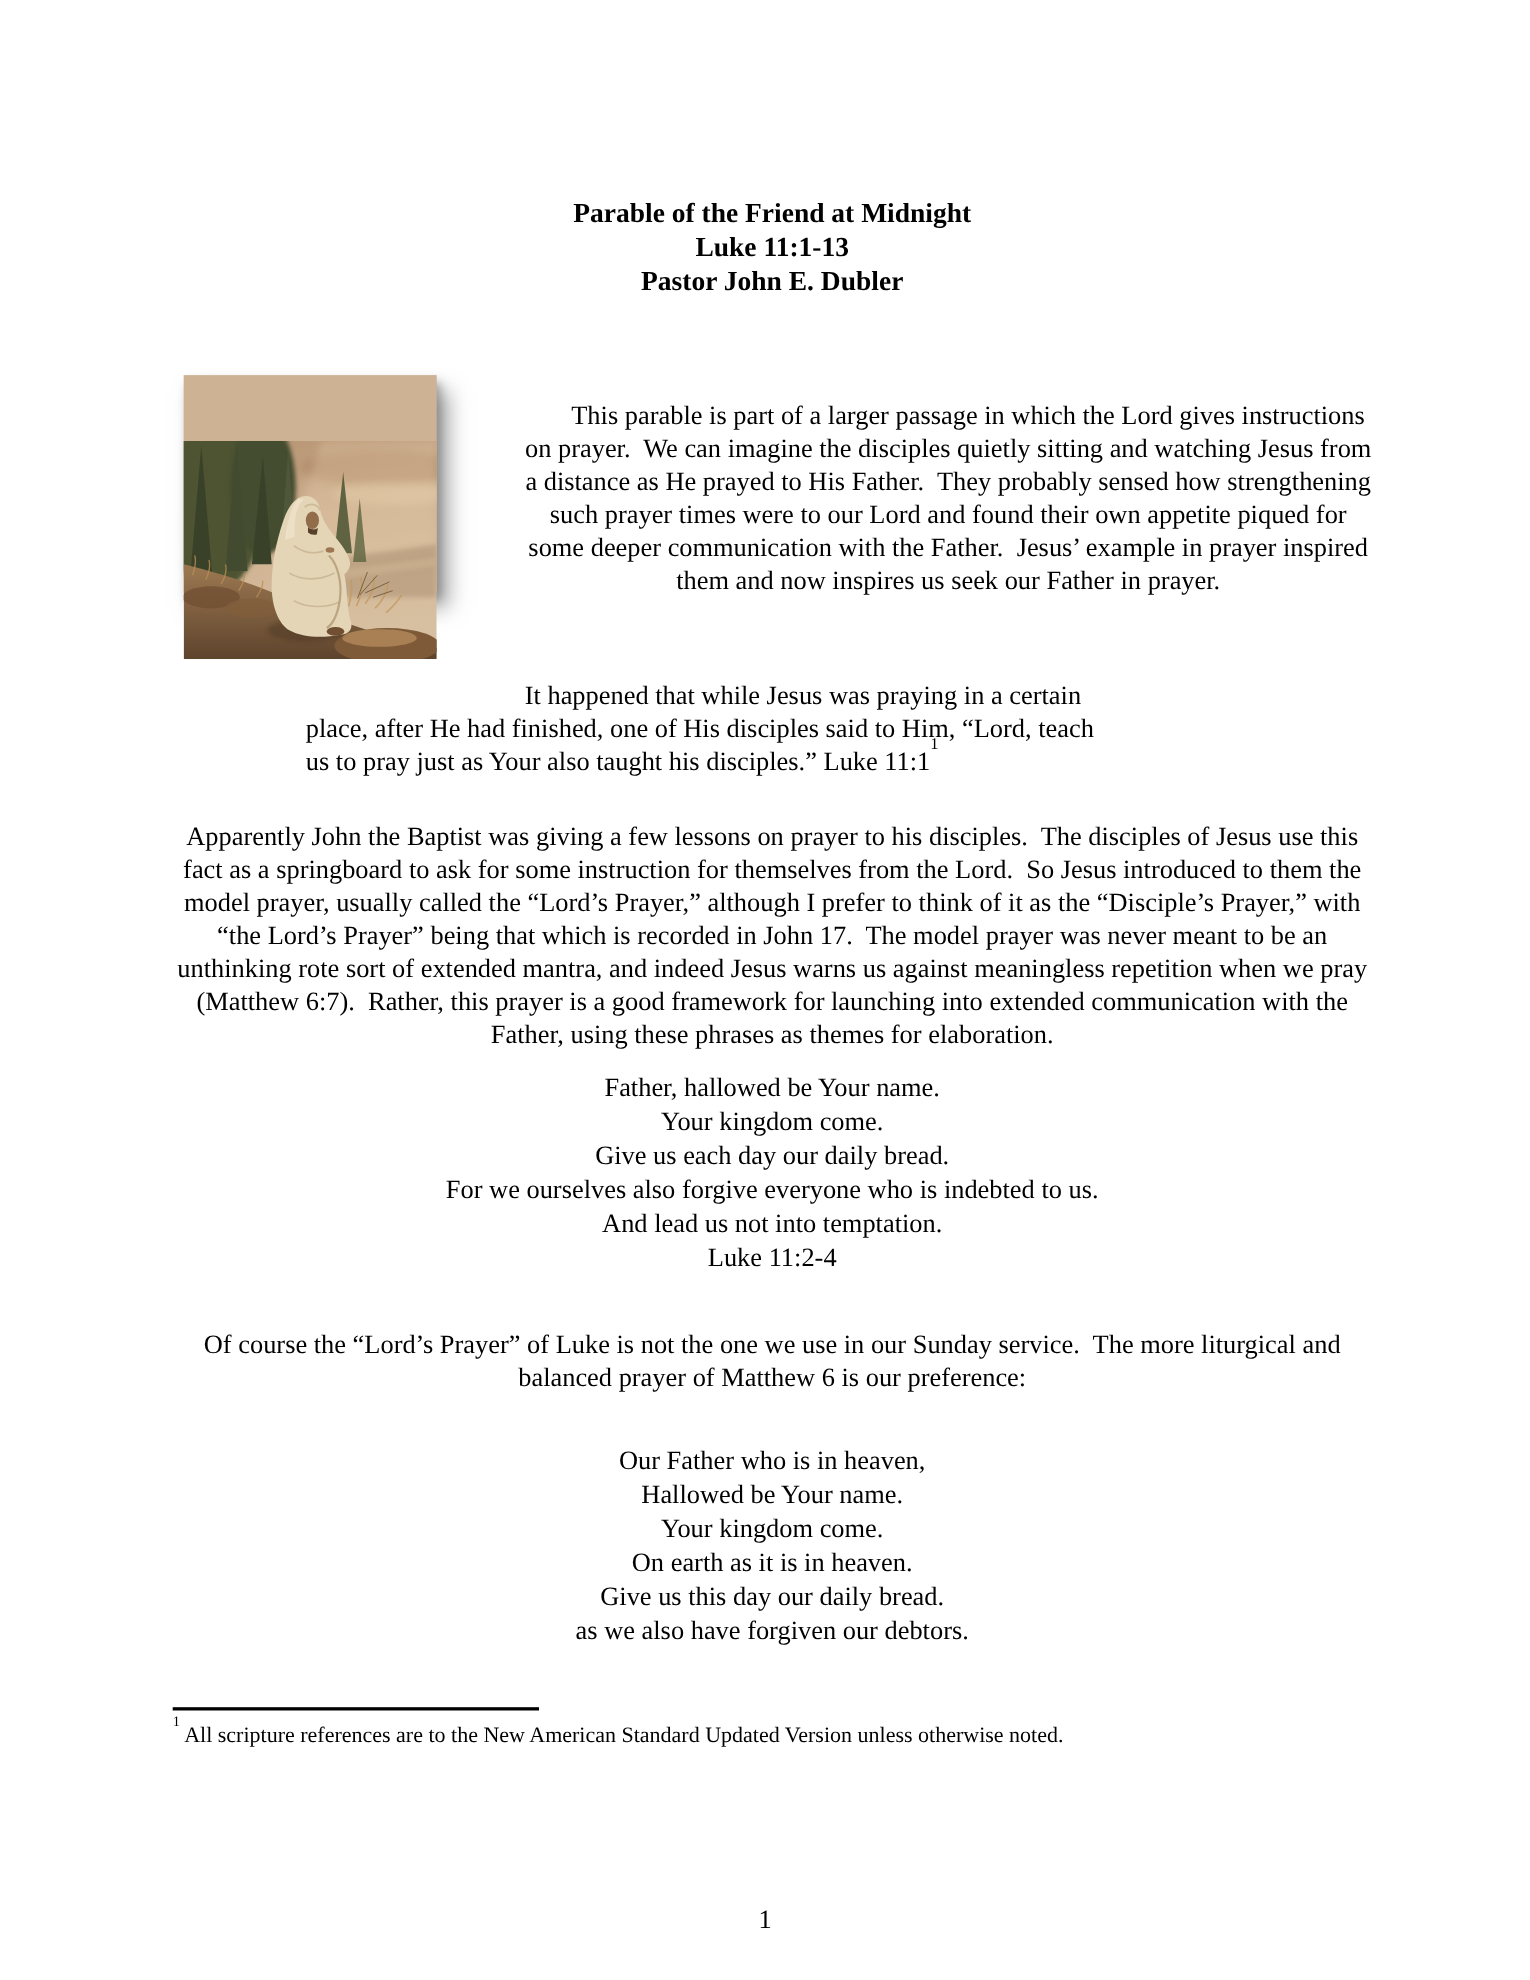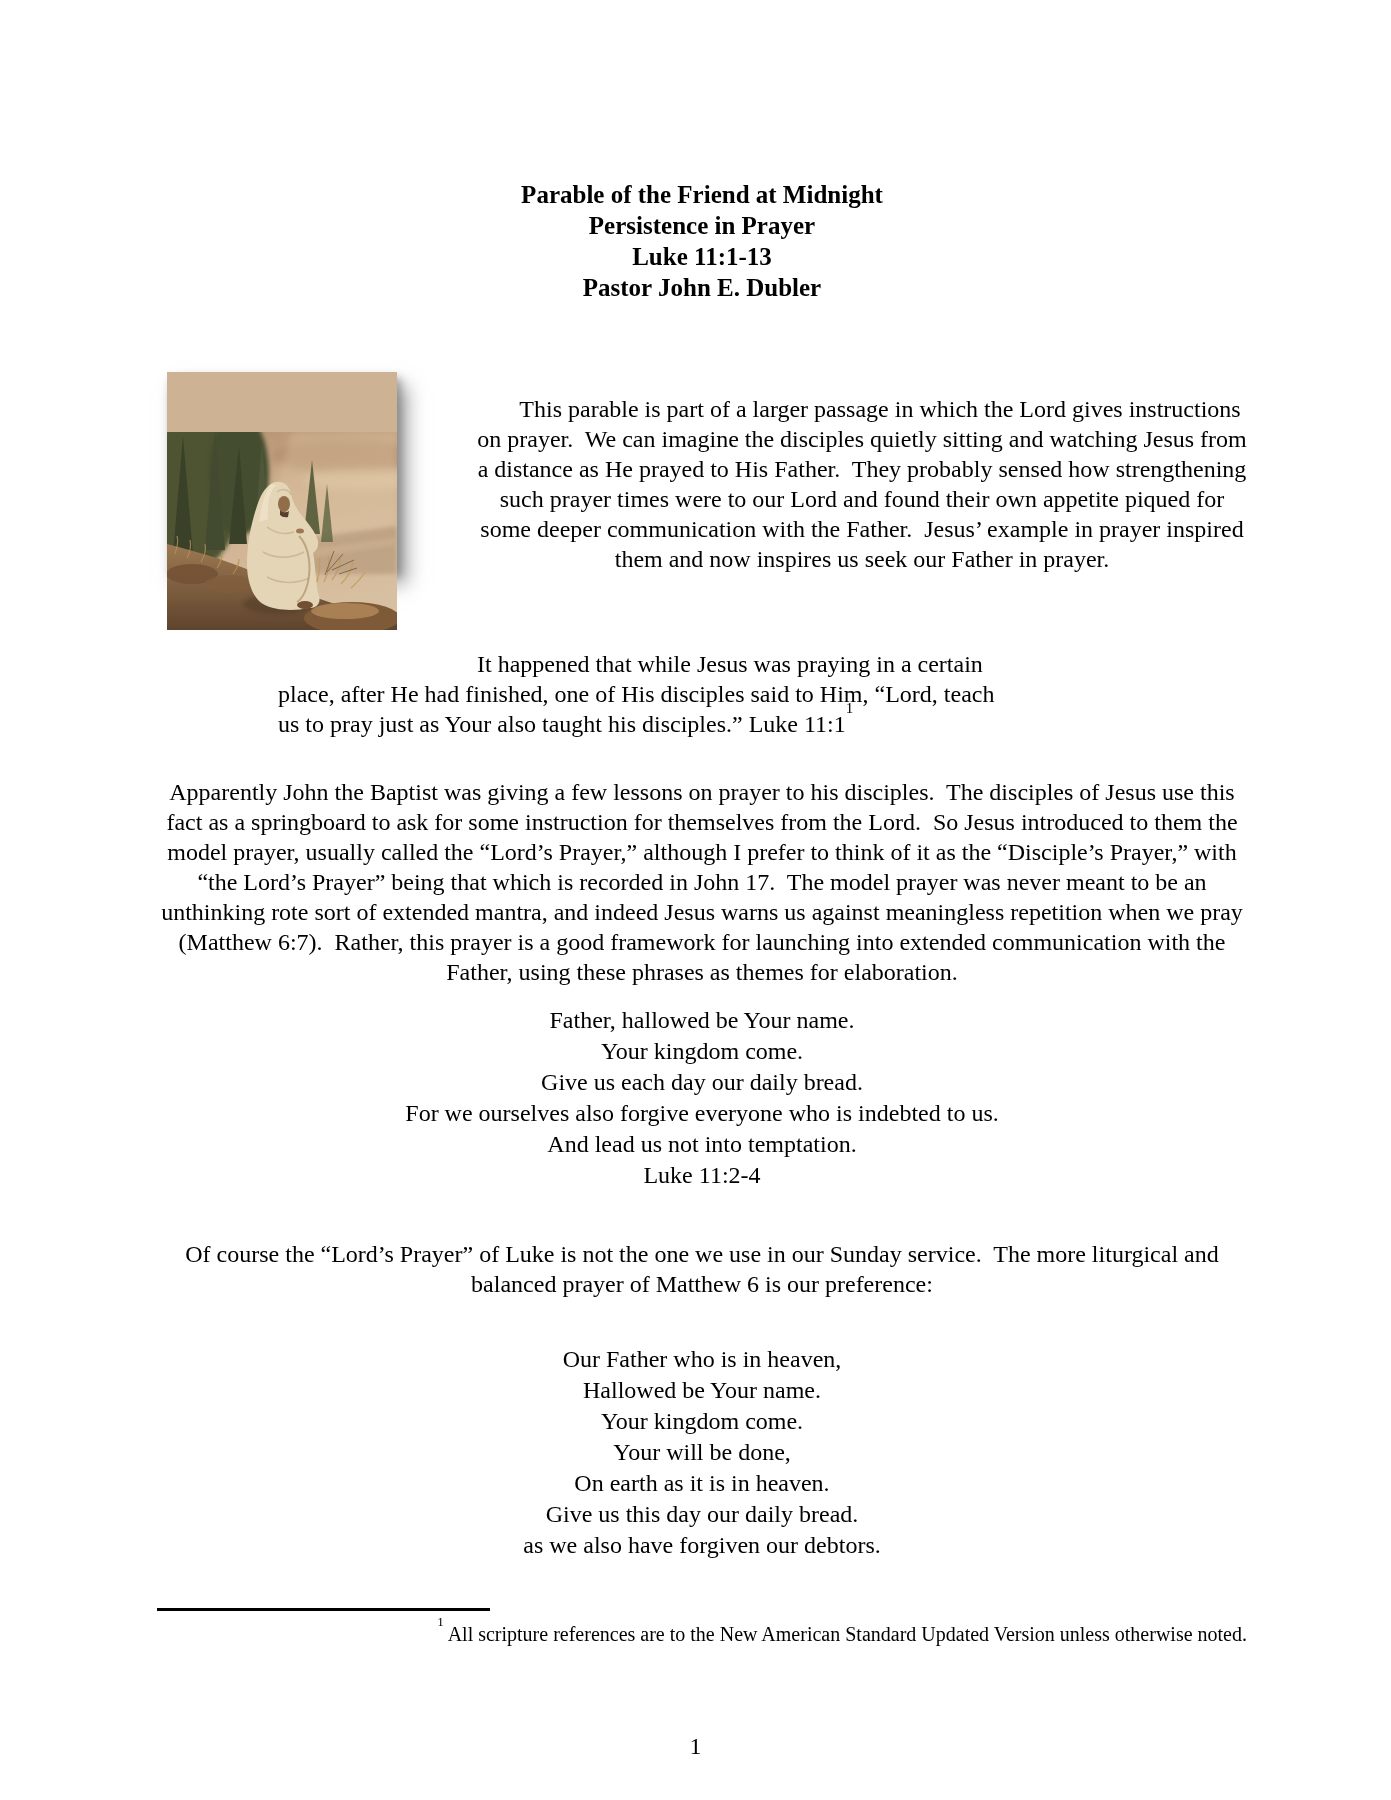--- a/index.html
+++ b/index.html
@@ -66,23 +66,22 @@
   .prayer .pline { white-space: nowrap; }
   sup.fn-mark {
     font-size: 15px;
     position: relative;
     top: -10px;
     line-height: 0;
   }
   .footnote {
     position: absolute;
     left: 157px;
-    top: 1608px;
+    top: 1552px;
     width: 1090px;
-    text-align: right;
   }
   .fn-rule {
     width: 333px;
     height: 0;
     border-top: 3px solid #000000;
     margin-bottom: 10px;
   }
   .fn-text {
     font-size: 20px;
     line-height: 26px;
@@ -98,21 +97,20 @@
   }
 </style>
 </head>
 <body>
 
 <div class="page">
   <div class="content">
 
     <div class="title-block">
       <div>Parable of the Friend at Midnight</div>
-      <div>Persistence in Prayer</div>
       <div>Luke 11:1-13</div>
       <div>Pastor John E. Dubler</div>
     </div>
 
     <div class="para para1">
       <div class="jesus-image">
         <svg viewBox="0 0 230 198" preserveAspectRatio="none" aria-hidden="true">
           <defs>
             <linearGradient id="sky" x1="0" y1="0" x2="0.25" y2="1">
               <stop offset="0" stop-color="#b3906f"></stop>
@@ -184,21 +182,20 @@
       <div class="pline">And lead us not into temptation.</div>
       <div class="pline">Luke 11:2-4</div>
     </div>
 
     <div class="para para3">Of course the “Lord’s Prayer” of Luke is not the one we use in our Sunday service.  The more liturgical and balanced prayer of Matthew 6 is our preference:</div>
 
     <div class="prayer prayer-matthew">
       <div class="pline">Our Father who is in heaven,</div>
       <div class="pline">Hallowed be Your name.</div>
       <div class="pline">Your kingdom come.</div>
-      <div class="pline">Your will be done,</div>
       <div class="pline">On earth as it is in heaven.</div>
       <div class="pline">Give us this day our daily bread.</div>
       <div class="pline">as we also have forgiven our debtors.</div>
     </div>
 
   </div>
 
   <div class="footnote">
     <div class="fn-rule"></div>
     <div class="fn-text"><sup class="fn-mark">1</sup> <span>All scripture references are to the New American Standard Updated Version unless otherwise noted.</span></div>

